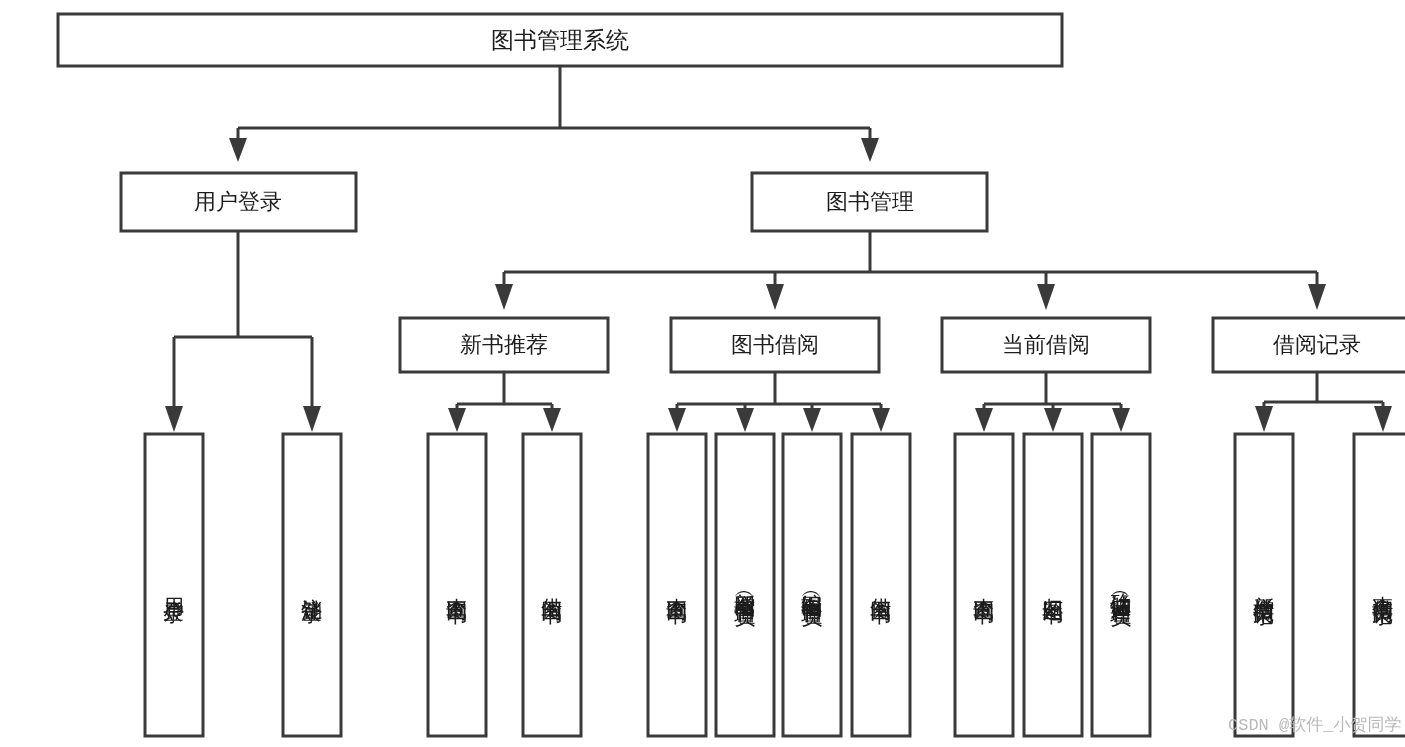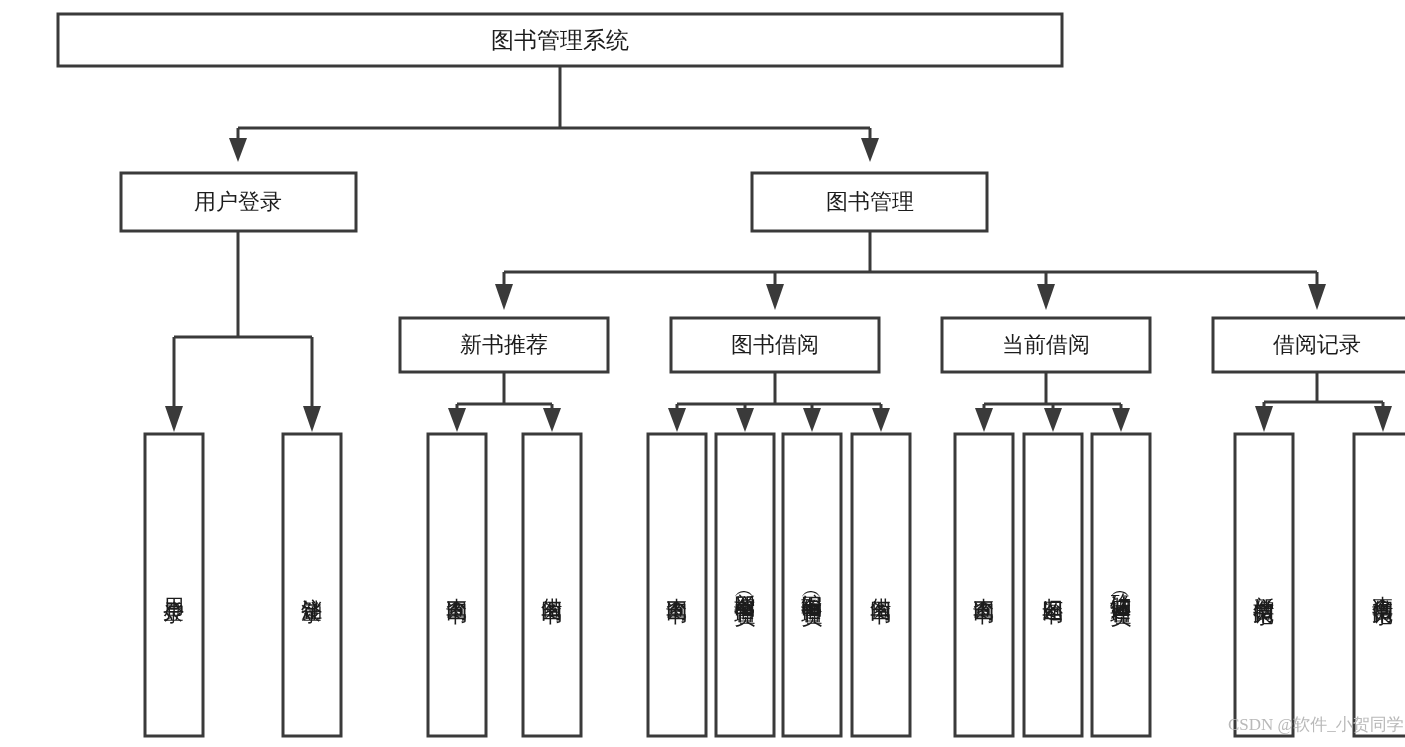--- a/index.html
+++ b/index.html
@@ -69,21 +69,21 @@
     align-items: center;
     justify-content: center;
     white-space: nowrap;
     pointer-events: none;
     user-select: none;
   }
   .watermark {
     position: absolute;
     left: 1188px;
     top: 713px;
-    font-family: Liberation Serif, serif;
+    font-family: Liberation Mono, monospace;
     font-size: 17px;
     color: #b9b9b9;
     white-space: nowrap;
     user-select: none;
   }
 </style>
 </head>
 <body>
 
 <div id="diagram-root">

